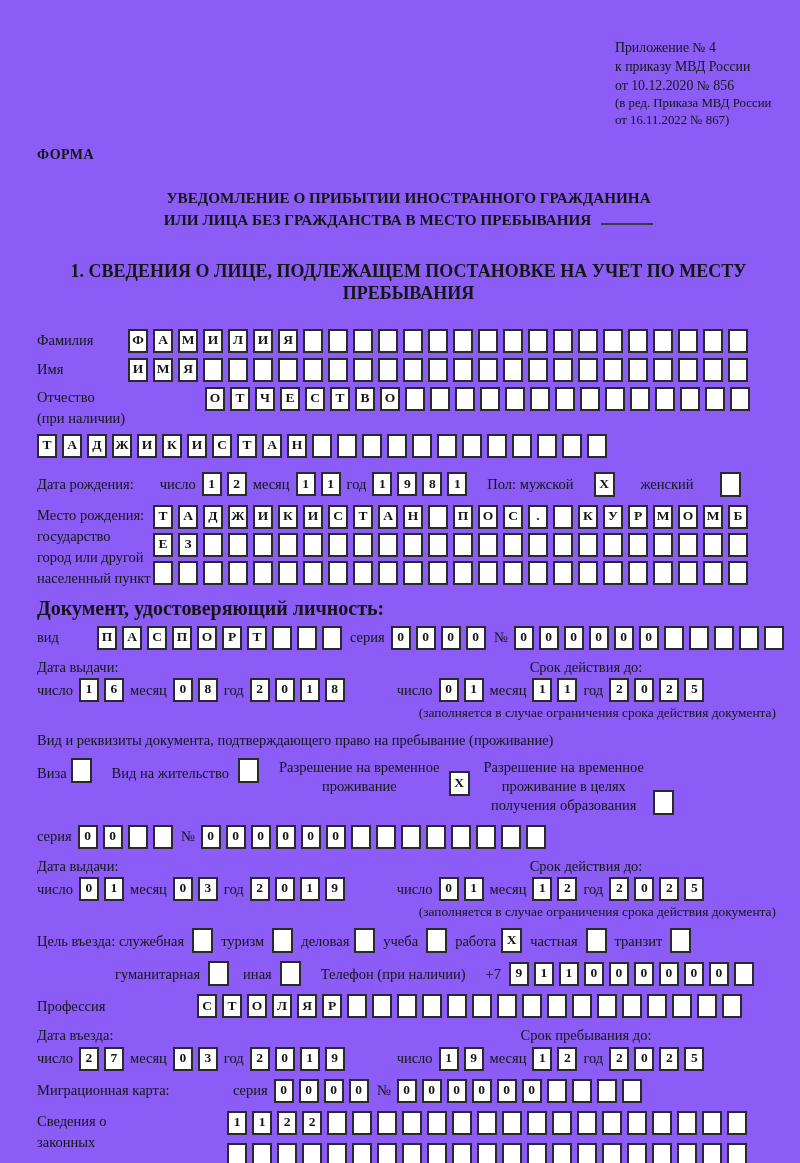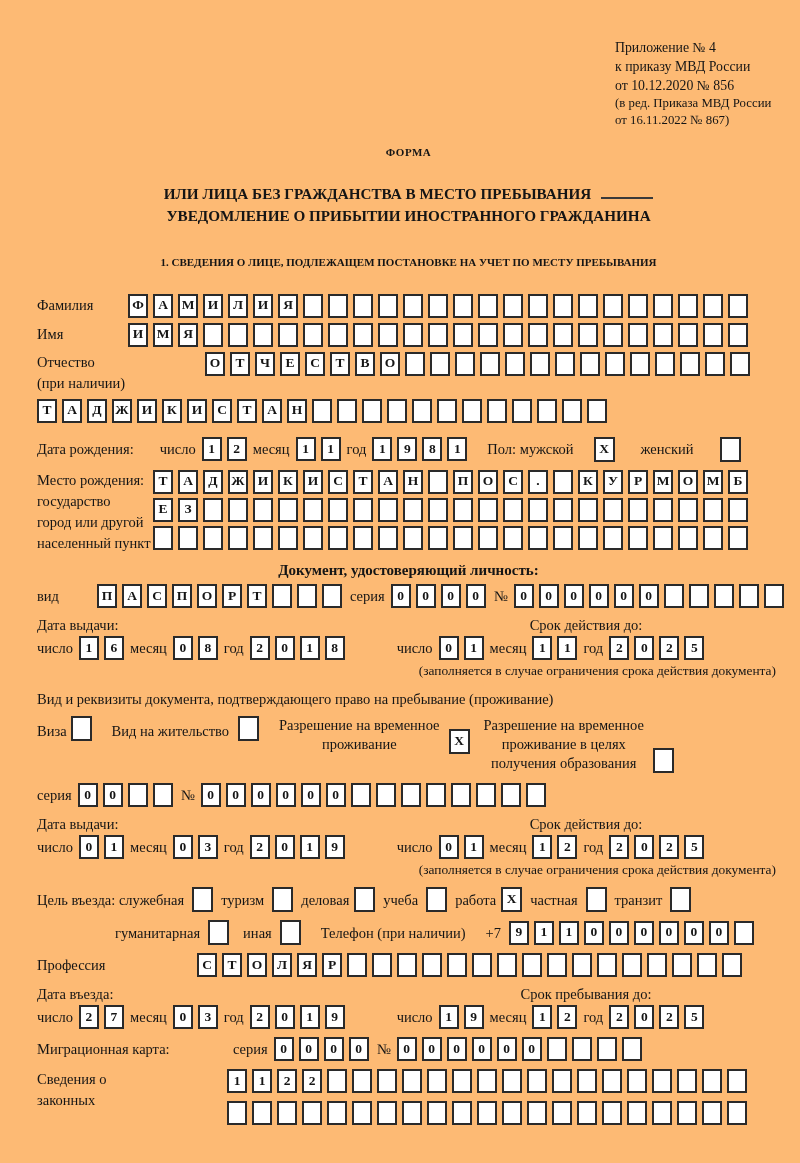--- a/index.html
+++ b/index.html
@@ -1,50 +1,50 @@
 <!DOCTYPE html>
 <html lang="ru"><head>
 <meta charset="utf-8">
 <style>
   html,body{margin:0;padding:0;background:#ffffff;}
   .page{
     width:800px;height:1163px;box-sizing:border-box;
-    background:#fdba74;color:#151515;
+    background:#8b5cf6;color:#151515;
     font-family:"Liberation Serif","DejaVu Serif",serif;
     font-size:14.5px;line-height:1.25;
     padding:38px 20px 10px 37px;overflow:hidden;position:relative;
   }
   .hdr-block{margin-left:578px;width:185px;}
   .hdr-block .l{white-space:nowrap;font-size:13.8px;line-height:19px;}
   .hdr-block .s{white-space:nowrap;font-size:12.8px;line-height:17px;}
   .hdr-block .s:first-of-type{margin-top:3px;}
-  .forma{font-weight:bold;text-align:center;font-size:11px;margin-top:17px;letter-spacing:.5px;}
+  .forma{font-weight:bold;text-align:left;font-size:14px;margin-top:17px;letter-spacing:.5px;}
   .title{font-weight:bold;text-align:center;font-size:15.2px;margin-top:23px;line-height:22px;}
   .blank-line{display:inline-block;width:52px;border-bottom:2px solid #3a3a3a;height:13px;margin-left:10px;}
-  .sect{font-weight:bold;text-align:center;font-size:11px;margin-top:29px;}
+  .sect{font-weight:bold;text-align:center;font-size:18px;margin-top:29px;}
   .r{display:flex;align-items:center;margin-top:5px;white-space:nowrap;}
   .r-top{align-items:flex-start;}
   .lblcol{flex:none;}
   .lbl{font-size:14.5px;}
   .cells{display:inline-flex;gap:5px;flex:none;}
   .cell{
     flex:none;width:16px;height:20px;border:2px solid #2a2a2a;
     display:inline-flex;align-items:center;justify-content:center;
     font-size:13.5px;font-weight:600;background:#fff;
   }
   .cb{
     flex:none;width:17px;height:21px;border:2px solid #2a2a2a;
     display:inline-flex;align-items:center;justify-content:center;
     font-size:13.5px;font-weight:600;background:#fff;
   }
   .stack{display:flex;flex-direction:column;gap:4px;}
   .t{margin:0 6px;}
   .t:first-child{margin-left:0;}
   .dg{display:inline-flex;align-items:center;}
-  .center-bold{font-weight:bold;text-align:center;margin-top:7px;font-size:15px;}
+  .center-bold{font-weight:bold;margin-top:7px;font-size:20px;}
   .two-col{display:flex;margin-top:8px;}
   .col-l{width:355px;text-align:left;}
   .col-r{flex:1;text-align:center;}
   .note-r{text-align:right;font-size:13.4px;margin-top:3px;padding-right:4px;}
   .intro{margin-top:10px;}
   .opt{display:inline-flex;align-items:flex-end;}
   .opt .olbl{text-align:center;line-height:19px;}
   .opt .cb{margin-left:9px;}
   .w91{width:91px;} .w168{width:168px;} .w141{width:141px;} .w116{width:116px;}
   .w60{width:60px;} .w160{width:160px;} .w190{width:190px;}
@@ -61,22 +61,22 @@
     <div class="l">Приложение № 4</div>
     <div class="l">к приказу МВД России</div>
     <div class="l">от 10.12.2020 № 856</div>
     <div class="s">(в ред. Приказа МВД России</div>
     <div class="s">от 16.11.2022 № 867)</div>
   </div>
 
   <div class="forma">ФОРМА</div>
 
   <div class="title">
+    <div>УВЕДОМЛЕНИЕ О ПРИБЫТИИ ИНОСТРАННОГО ГРАЖДАНИНА</div>
     <div><span>ИЛИ ЛИЦА БЕЗ ГРАЖДАНСТВА В МЕСТО ПРЕБЫВАНИЯ</span><span class="blank-line"></span></div>
-    <div>УВЕДОМЛЕНИЕ О ПРИБЫТИИ ИНОСТРАННОГО ГРАЖДАНИНА</div>
   </div>
 
   <div class="sect">1. СВЕДЕНИЯ О ЛИЦЕ, ПОДЛЕЖАЩЕМ ПОСТАНОВКЕ НА УЧЕТ ПО МЕСТУ ПРЕБЫВАНИЯ</div>
 
   <div class="r" style="margin-top:24px;">
     <span class="lblcol w91 lbl">Фамилия</span>
     <span class="cells">
         <span class="cell">Ф</span>
         <span class="cell">А</span>
         <span class="cell">М</span>

